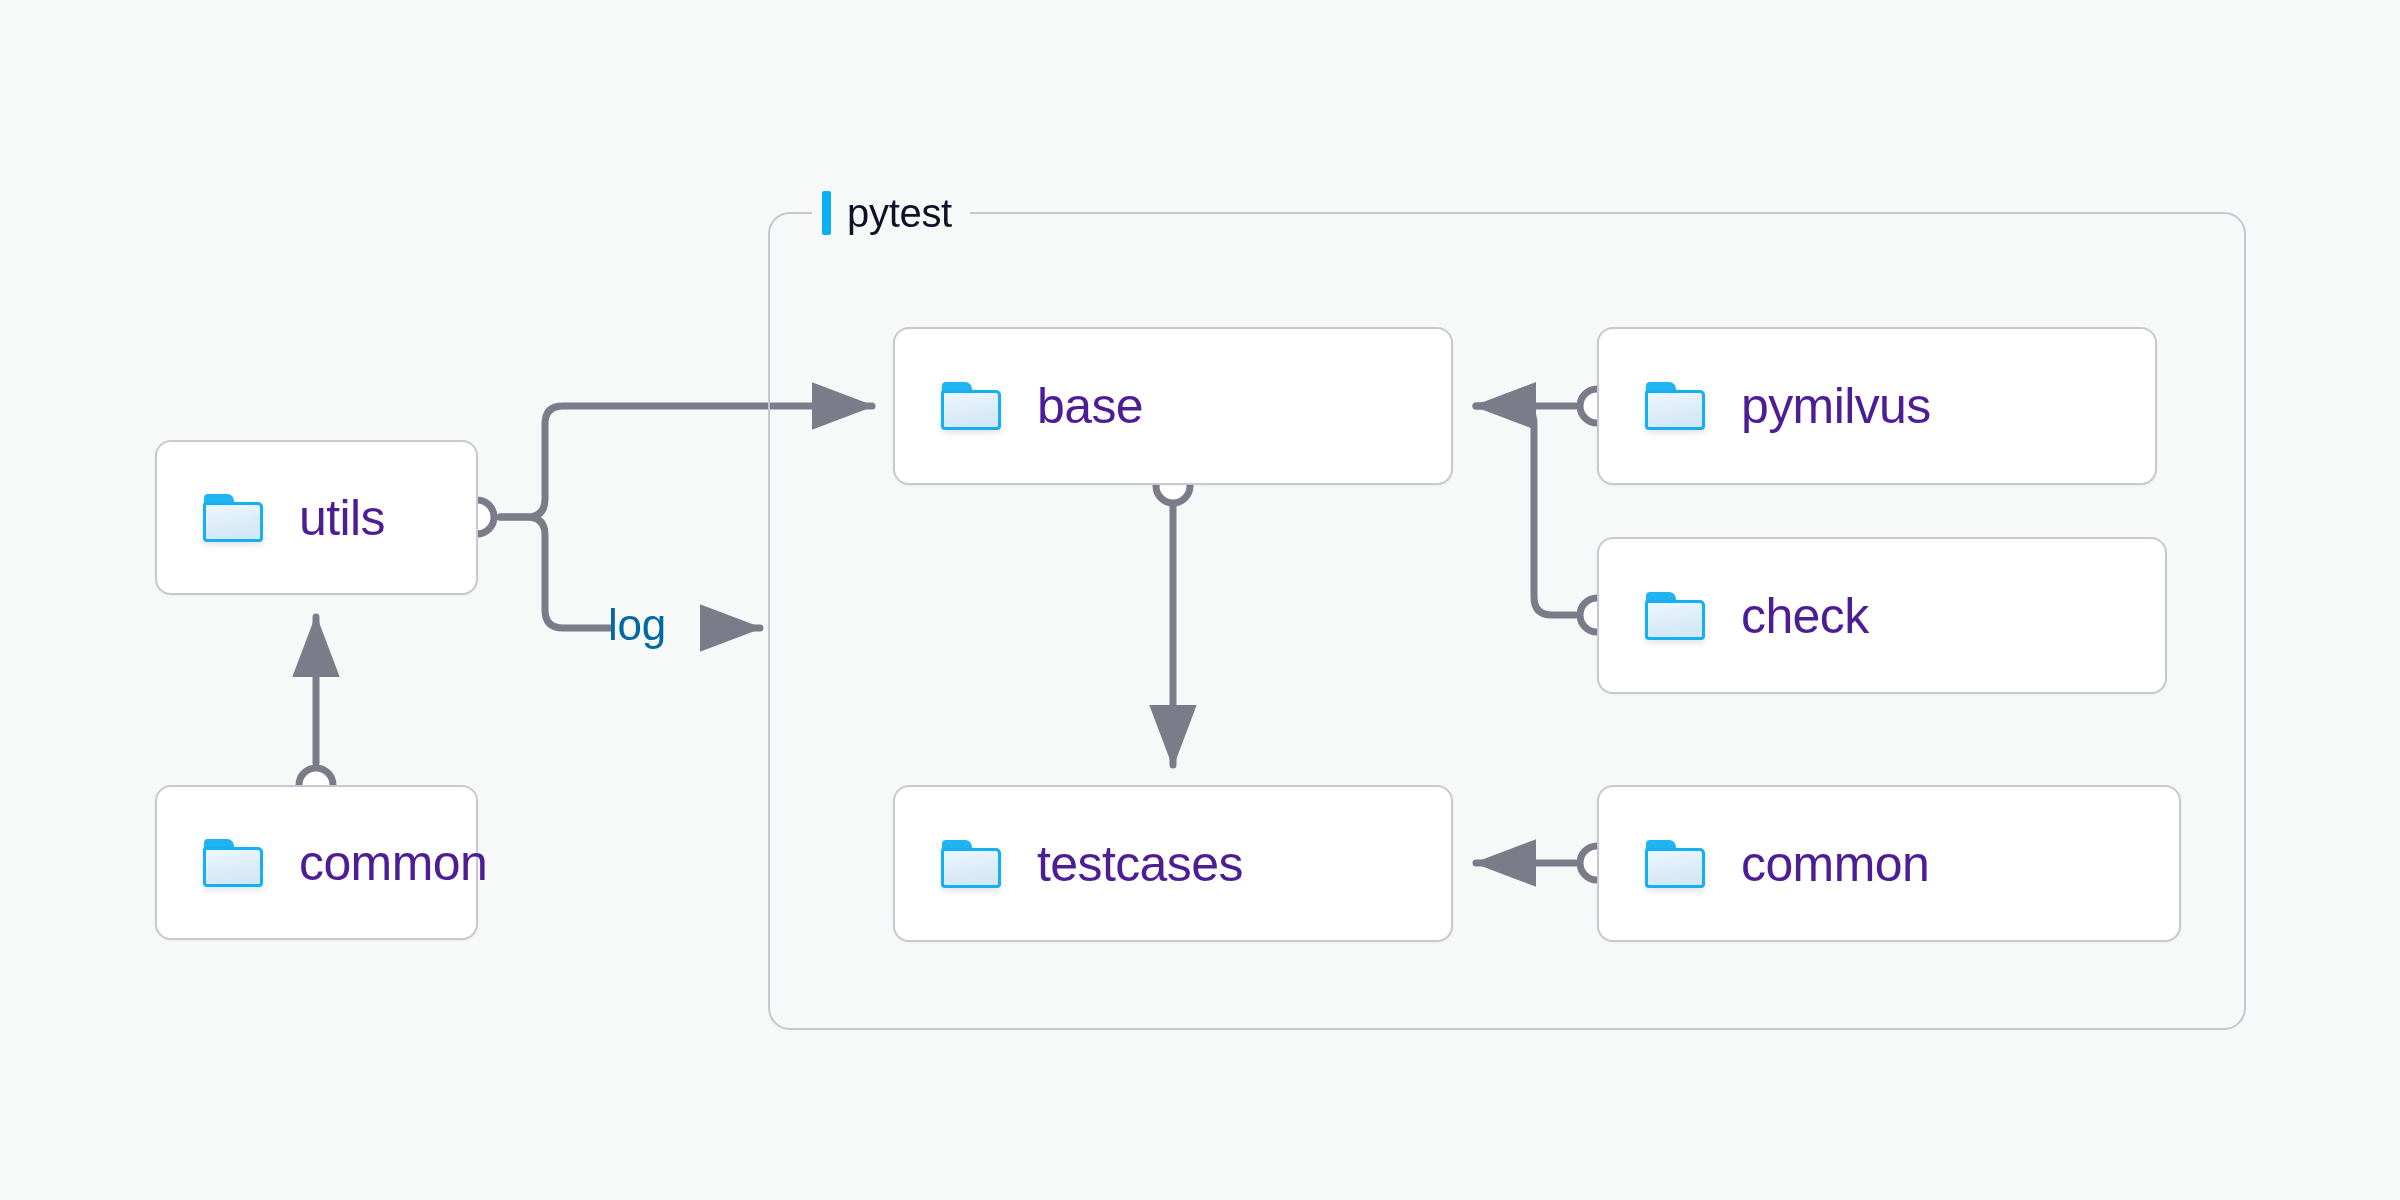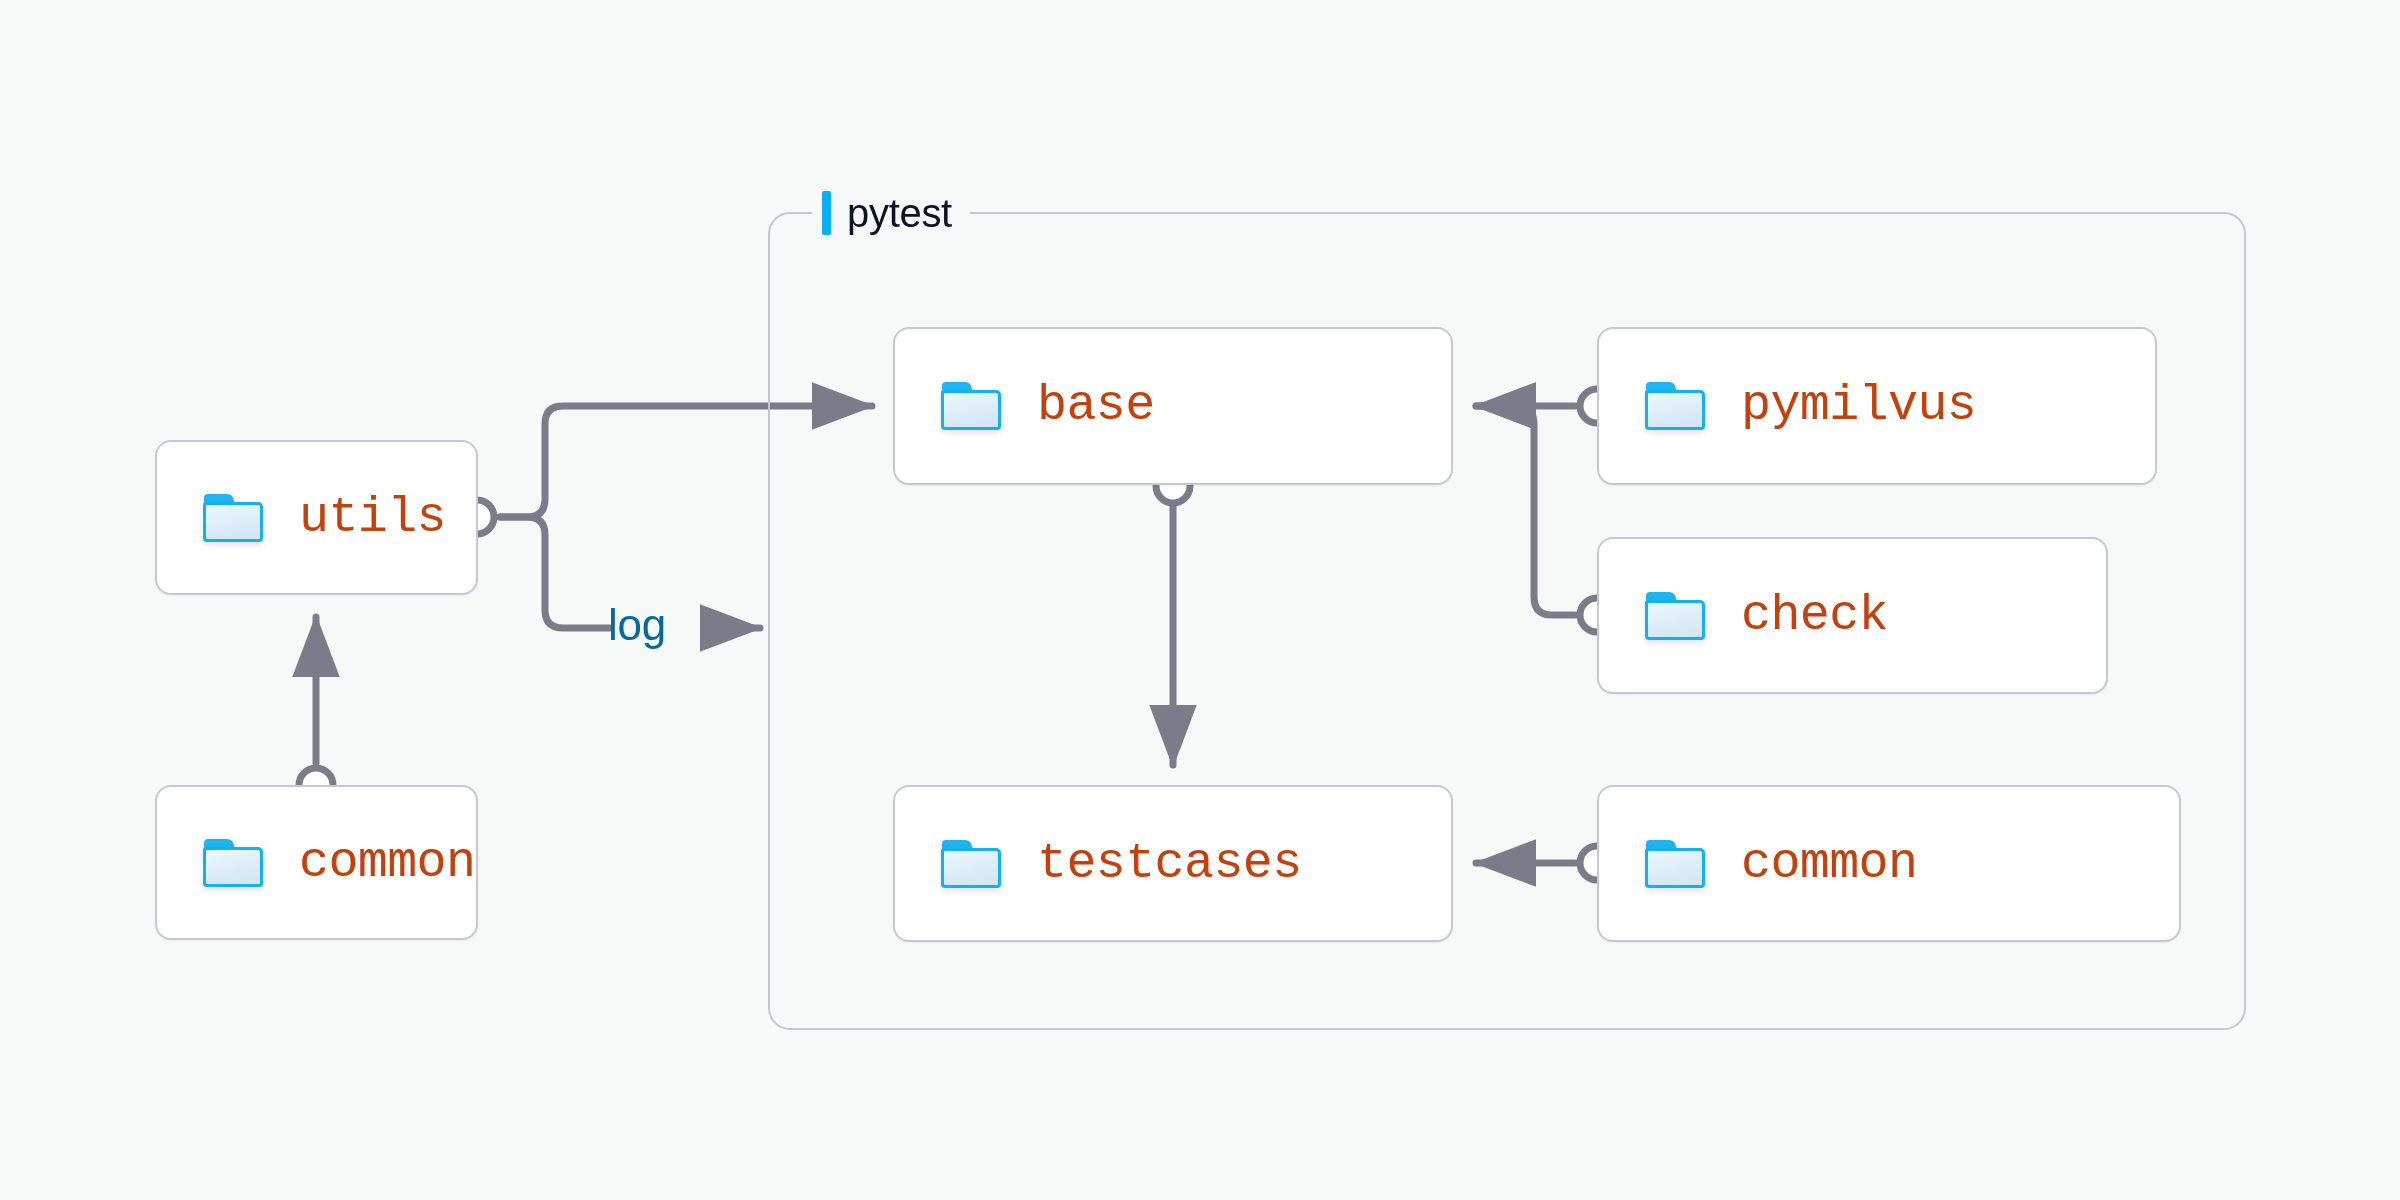--- a/index.html
+++ b/index.html
@@ -44,24 +44,24 @@
     border:2px solid #c8c8d2;
     border-radius:16px;
     box-sizing:border-box;
     display:flex;align-items:center;
     padding-left:46px;
     gap:36px;
     box-shadow:0 1px 2px rgba(20,25,50,0.05);
   }
   .node-label{
     font-size:50px;
-    color:#c2410c;
+    color:#4c1d95;
     letter-spacing:-0.6px;
     line-height:1;
-    font-family:Liberation Mono, monospace;
+    font-family:Liberation Sans, sans-serif;
     white-space:nowrap;
   }
   .folder{
     width:60px;height:48px;position:relative;flex:0 0 auto;
     filter:drop-shadow(0 3px 3px rgba(30,40,70,0.13));
   }
   .folder .tab{
     position:absolute;left:1px;top:0;width:30px;height:13px;
     background:#1fb3f0;
     border-radius:4px 7px 0 0;
@@ -158,21 +158,21 @@
   </div>
 
   <div class="node" style="left:893px;top:785px;width:560px;height:157px;">
     <span class="folder">
       <span class="tab"></span>
         <span class="body"></span>
     </span>
     <span class="node-label">testcases</span>
   </div>
 
-  <div class="node" style="left:1597px;top:537px;width:511px;height:157px;">
+  <div class="node" style="left:1597px;top:537px;width:570px;height:157px;">
     <span class="folder">
       <span class="tab"></span>
         <span class="body"></span>
     </span>
     <span class="node-label">check</span>
   </div>
 
   <div class="node" style="left:1597px;top:785px;width:584px;height:157px;">
     <span class="folder">
       <span class="tab"></span>

